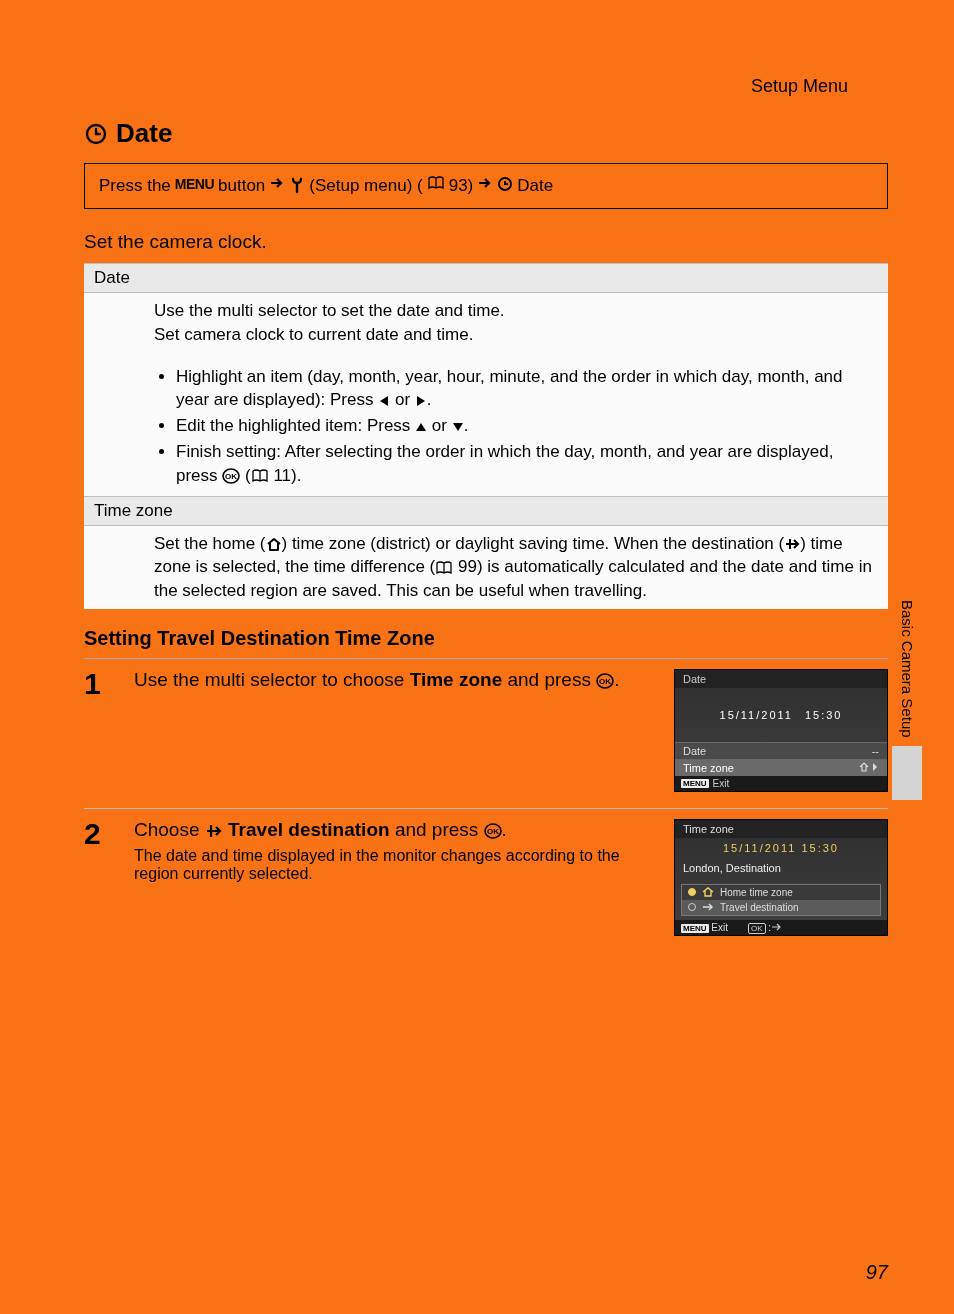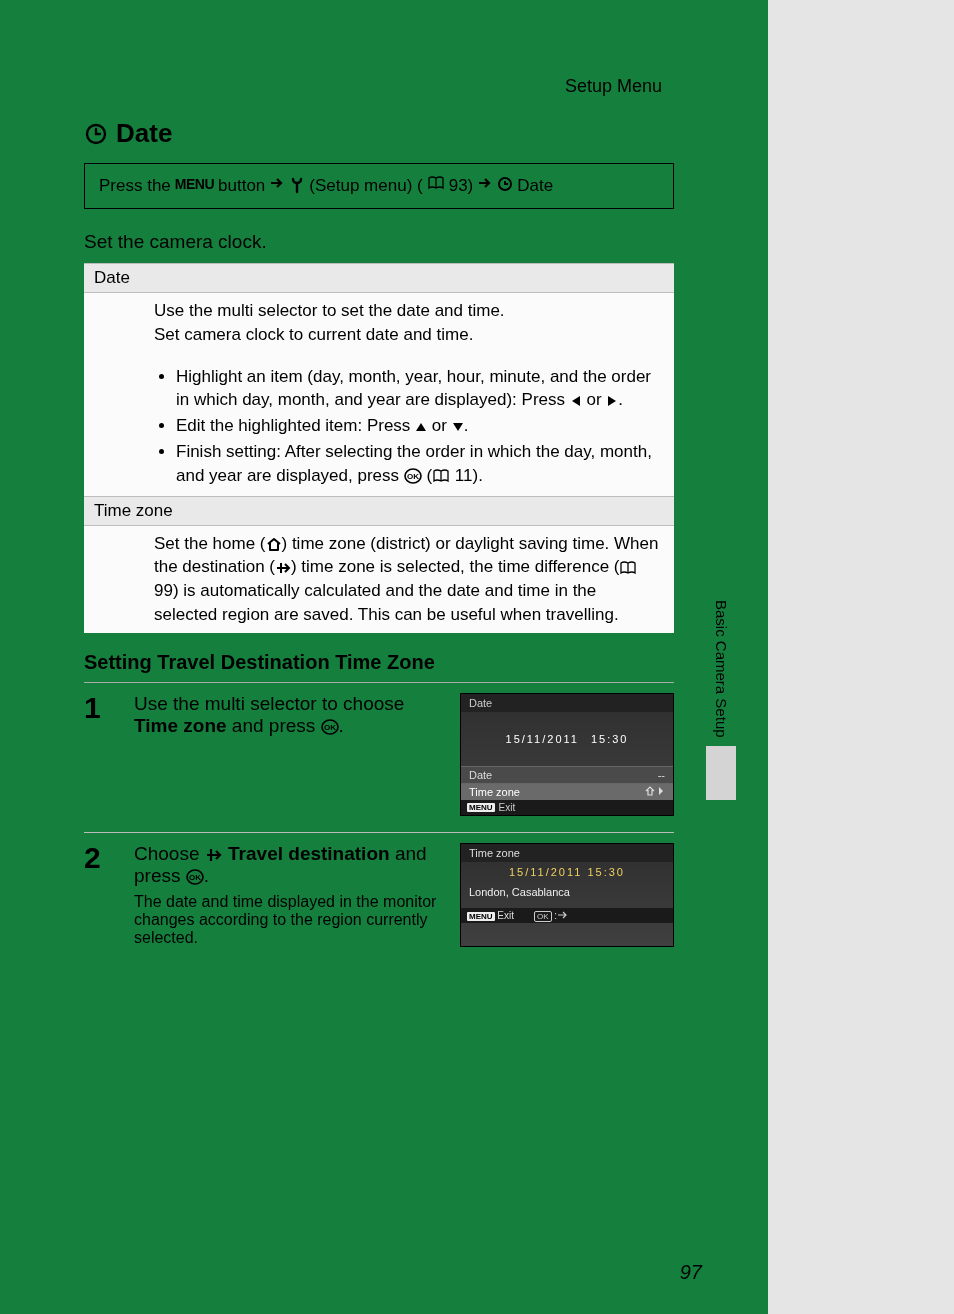--- a/index.html
+++ b/index.html
@@ -1,17 +1,17 @@
 <!DOCTYPE html>
 <html><head>
 <meta charset="utf-8">
 <style>
   * { box-sizing: border-box; margin: 0; padding: 0; }
   html, body { width: 954px; height: 1314px; font-family: "Segoe UI", Arial, sans-serif; color: #000; background: #e5e5e5; }
-  .page { position: relative; width: 768px; height: 1314px; background: #15803d; padding: 68px 94px 30px 84px; }
+  .page { position: relative; width: 954px; height: 1314px; background: #f97316; padding: 68px 66px 30px 84px; }
   .header-label { position: absolute; top: 76px; right: 106px; font-size: 18px; }
   .title { font-size: 26px; font-weight: bold; margin-top: 50px; display: flex; align-items: center; gap: 8px; }
   .nav-box { border: 1px solid #000; margin-top: 14px; padding: 12px 14px; font-size: 17px; display:flex; flex-wrap:wrap; align-items:flex-start; gap:4px; }
   .intro { margin-top: 22px; font-size: 19px; }
   .section-box { margin-top: 10px; }
   .section-head { background: #e9e9e9; border-top:1px solid #bdbdbd; border-bottom:1px solid #bdbdbd; padding: 4px 10px; font-size: 17px; }
   .section-body { padding: 6px 10px 6px 70px; font-size: 17px; line-height: 1.4; background: #fbfbfb; }
   .section-body ul { list-style: disc; margin-left: 22px; margin-top:18px; }
   .section-body li { margin-bottom: 2px; }
   .subheading { font-size: 20px; font-weight: bold; margin-top: 18px; margin-bottom: 8px; }
@@ -222,21 +222,37 @@
               <ellipse cx="9" cy="8" rx="8" ry="7" fill="none" stroke="#000" stroke-width="1.6"></ellipse>
               <text x="9" y="11" font-size="8" font-weight="bold" text-anchor="middle" font-family="Arial">OK</text>
             </svg>
           </span><span>.</span>
       </div>
       <div class="sub">The date and time displayed in the monitor changes according to the region currently selected.</div>
     </div>
     <div class="screen scr2">
       <div class="top">Time zone</div>
       <div class="dt">15/11/2011 15:30</div>
-      <div class="loc">London, Casablanca</div>
+      <div class="loc">London, Destination</div>
+      <div class="optbox">
+        <div class="opt">
+          <span class="radio on"></span>
+          <svg width="12" height="10">
+              <path d="M1 5 L6 1 L11 5 M3 4 V9 H9 V4" stroke="#f0d060" stroke-width="1.4" fill="none"></path>
+            </svg>
+          <span>Home time zone</span>
+        </div>
+        <div class="opt sel">
+          <span class="radio"></span>
+          <svg width="12" height="10">
+              <path d="M1 5 H10 M7 2 L10 5 L7 8" stroke="#ddd" stroke-width="1.4" fill="none"></path>
+            </svg>
+          <span>Travel destination</span>
+        </div>
+      </div>
       <div class="foot">
         <span><span class="menu-badge">MENU</span> <span>Exit</span></span>
         <span><span class="ok-badge">OK</span> :<svg width="10" height="8" style="display:inline">
               <path d="M1 4 H8 M6 1 L9 4 L6 7" stroke="#ccc" stroke-width="1.2" fill="none"></path>
             </svg></span>
       </div>
     </div>
   </div>
 
   <div class="side-tab">

